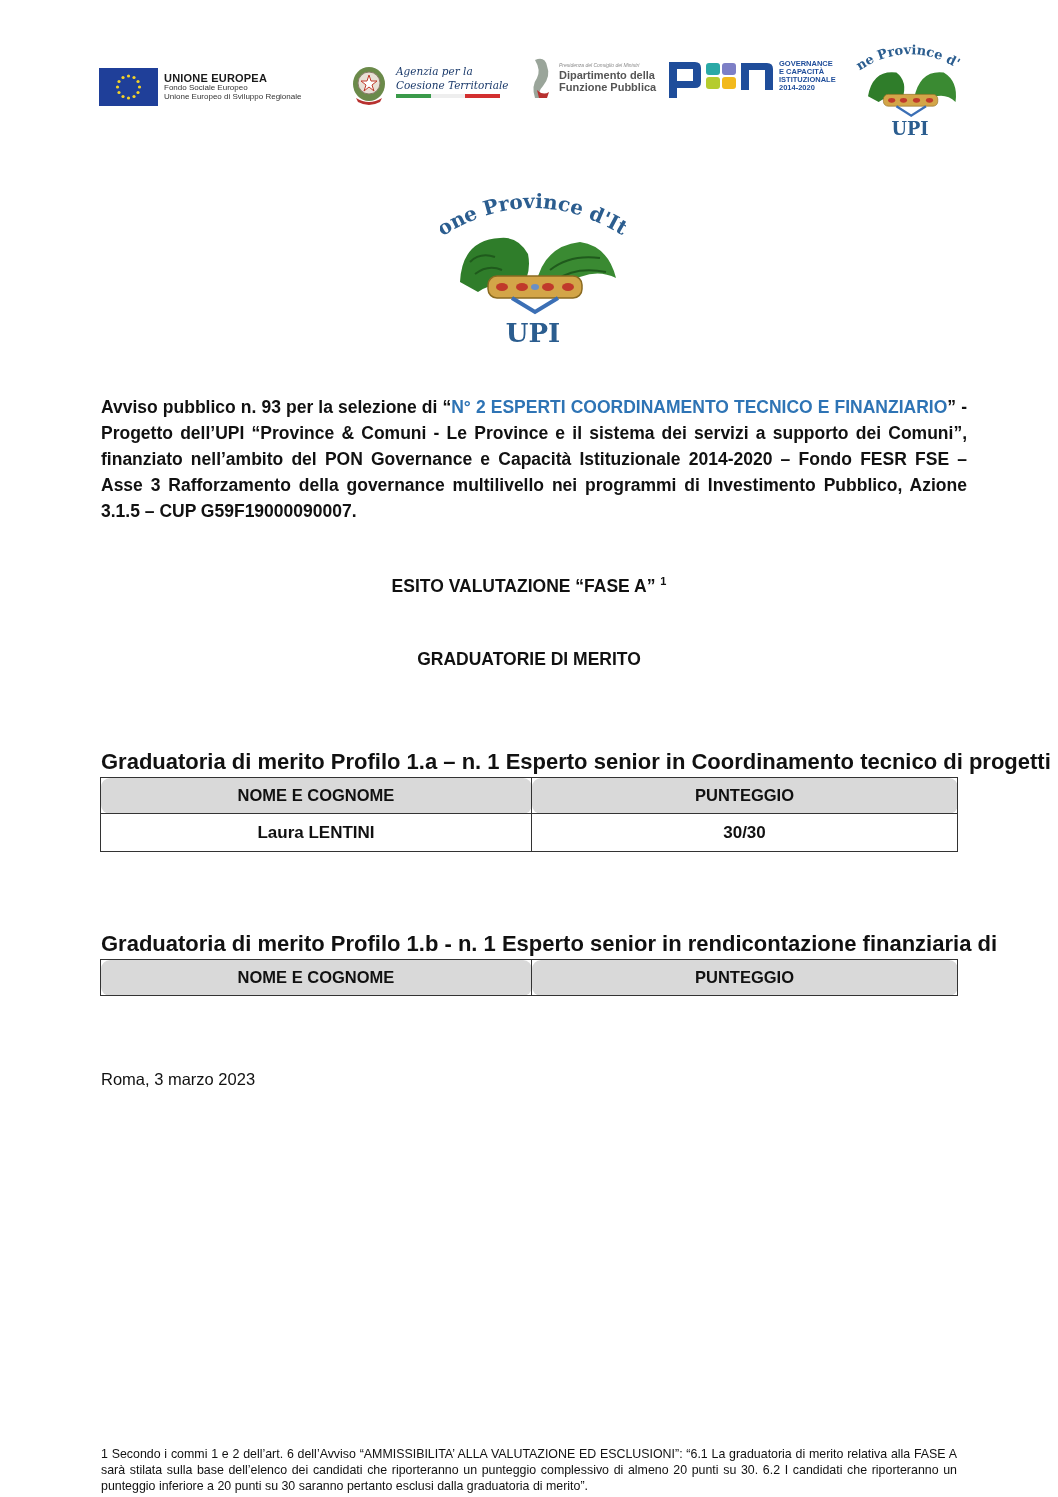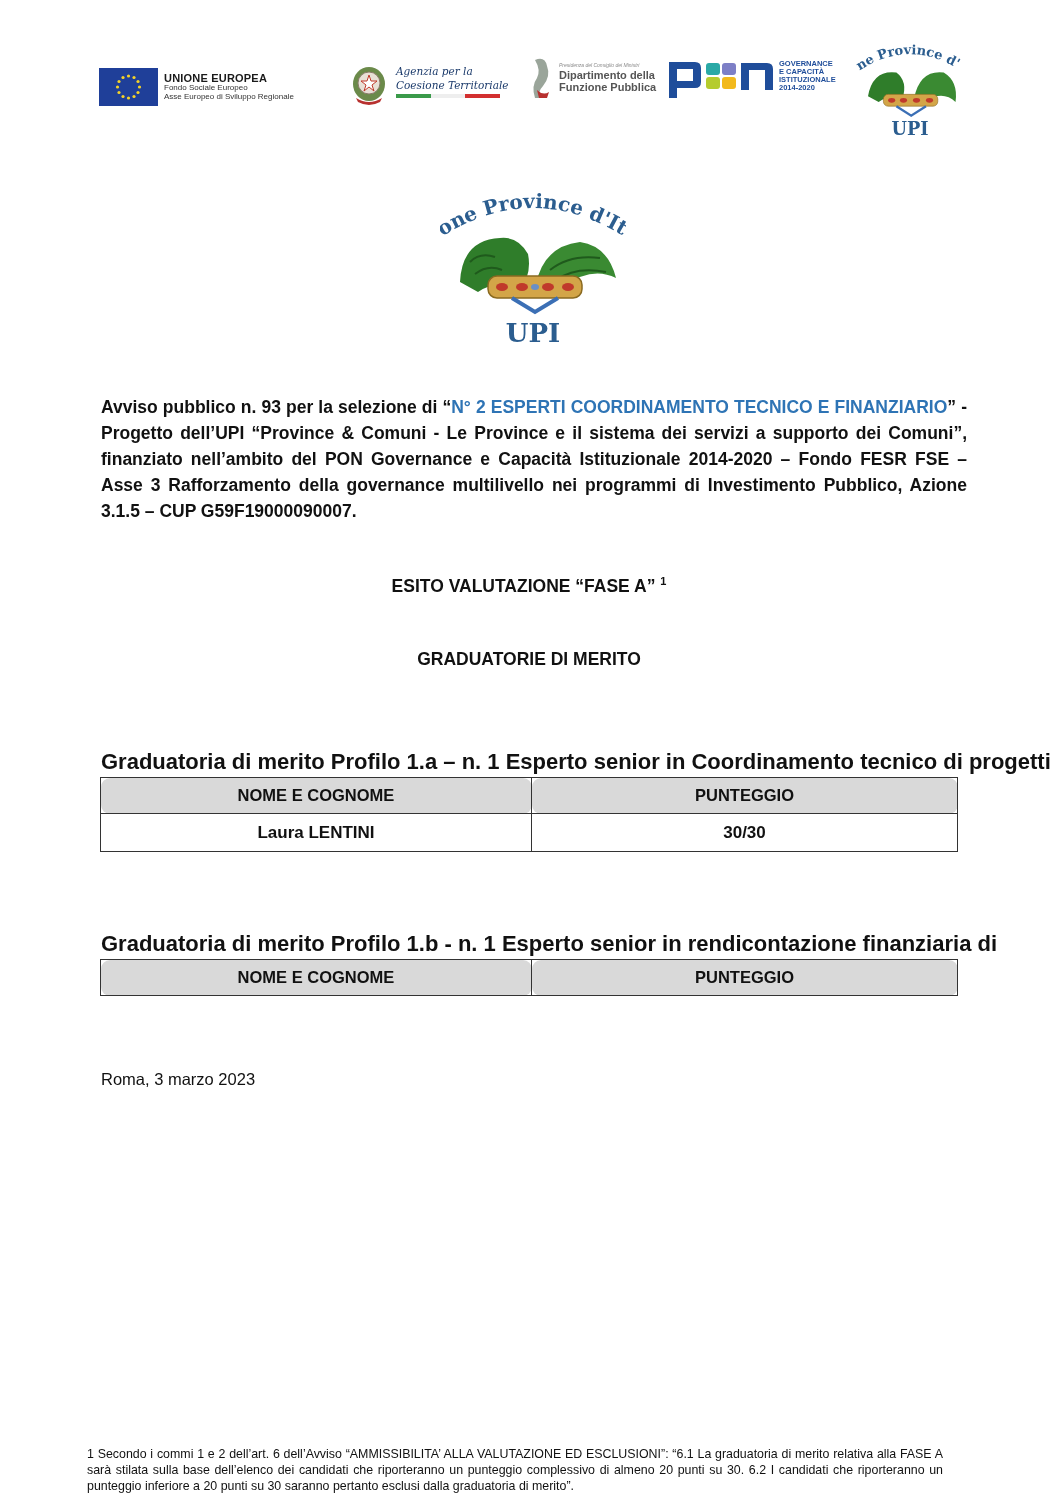--- a/index.html
+++ b/index.html
@@ -40,21 +40,21 @@
   .subhead { left: 101px; font-size: 22px; font-weight: bold; margin-top: 42px; }
 
   table.rank { position: absolute; left: 100px; width: 858px; border-collapse: collapse; }
   table.rank th, table.rank td { border: 1.5px solid #333; text-align: center; font-size: 17px; font-weight: bold; }
   table.rank th { background: #d9d9d9; height: 33px; font-size: 16.5px; border-radius: 9px; }
   table.rank td { height: 35px; background: #fff; border-radius: 15px; }
   table.rank .c1 { width: 428px; }
 
   .place-date { left: 101px; top: 1070px; font-size: 16.5px; }
 
-  .footnote { left: 87px; top: 1446px; width: 856px; font-size: 12.4px; line-height: 16px; text-align: justify; color: #111; }
+  .footnote { left: 101px; top: 1446px; width: 856px; font-size: 12.4px; line-height: 16px; text-align: justify; color: #111; }
 </style>
 </head>
 <body>
 
 <div class="abs eu-logo">
   <div class="eu-flag">
     <svg width="59" height="38" viewBox="0 0 59 38">
       <g fill="#f5d328">
         <circle cx="29.5" cy="8" r="1.6"></circle>
           <circle cx="35" cy="9.5" r="1.6"></circle>
@@ -67,21 +67,21 @@
           <circle cx="20" cy="24.5" r="1.6"></circle>
         <circle cx="18.5" cy="19" r="1.6"></circle>
           <circle cx="20" cy="13.5" r="1.6"></circle>
           <circle cx="24" cy="9.5" r="1.6"></circle>
       </g>
     </svg>
   </div>
   <div class="eu-text">
     <div class="eu-title">UNIONE EUROPEA</div>
     <div class="eu-sub">Fondo Sociale Europeo</div>
-    <div class="eu-sub">Asse Europeo di Sviluppo Regionale</div>
+    <div class="eu-sub">Unione Europeo di Sviluppo Regionale</div>
   </div>
 </div>
 
 <div class="abs act-logo">
   <svg width="38" height="42" viewBox="0 0 38 42">
     <ellipse cx="19" cy="20" rx="16" ry="17" fill="#6b8a4a"></ellipse>
     <circle cx="19" cy="19" r="11" fill="#e8e0d6" stroke="#8a7a6a" stroke-width="1"></circle>
     <polygon points="19,11 21,17 27,17 22,21 24,27 19,23 14,27 16,21 11,17 17,17" fill="#fff" stroke="#c0392b" stroke-width="1"></polygon>
     <path d="M6 34 Q19 42 32 34 L30 38 Q19 44 8 38 Z" fill="#b8312f"></path>
   </svg>

